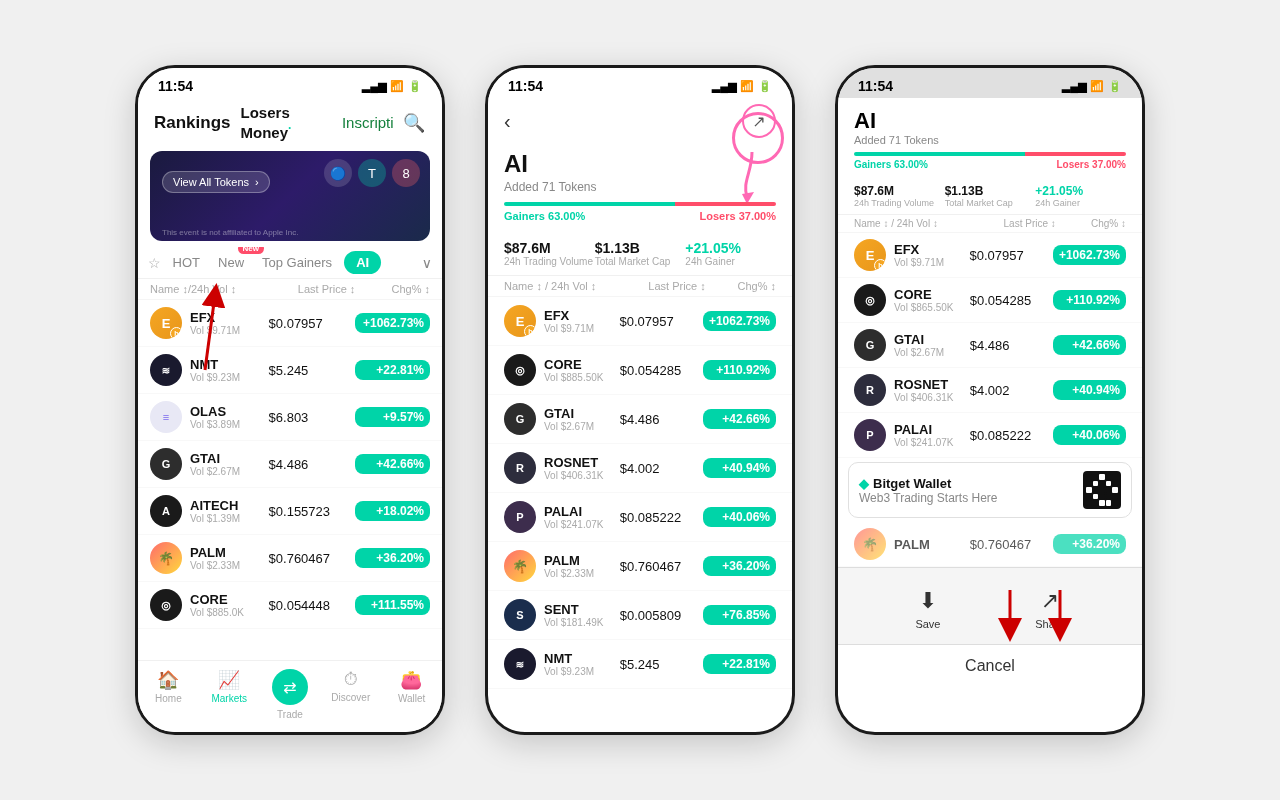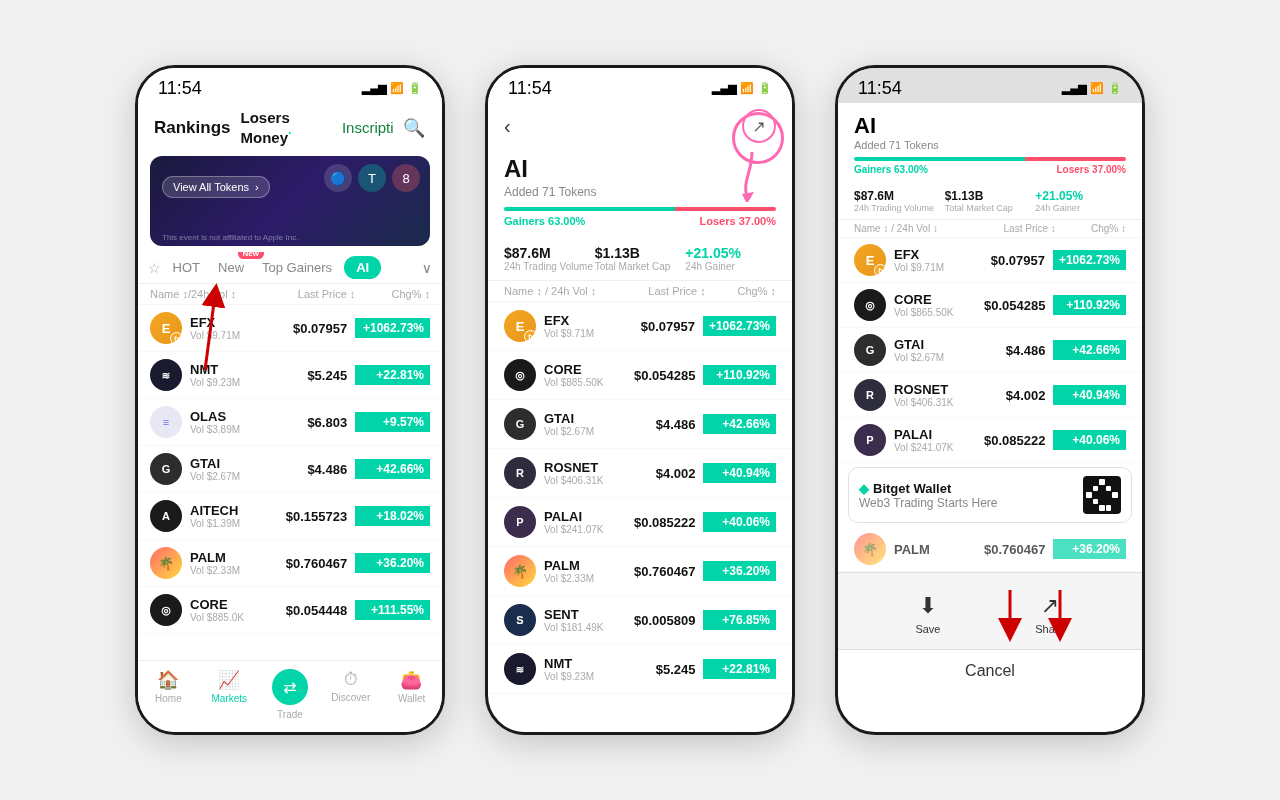--- a/index.html
+++ b/index.html
@@ -32,21 +32,21 @@
     
     .status-bar {
       display: flex;
       justify-content: space-between;
       align-items: center;
       padding: 10px 20px 4px 20px;
       background: #fff;
       font-size: 12px;
       font-weight: 600;
     }
-    .status-bar .time { font-size: 18px; font-weight: 400; }
+    .status-bar .time { font-size: 14px; font-weight: 700; }
     .status-icons { display: flex; align-items: center; gap: 4px; font-size: 11px; }
 
     
     .screen { flex: 1; overflow: hidden; display: flex; flex-direction: column; }
 
     
     .p1-header {
       padding: 6px 16px 4px 16px;
       display: flex;
       align-items: center;
@@ -169,29 +169,29 @@
       border-radius: 50%;
       background: #f5a623;
       border: 1px solid #fff;
       font-size: 7px;
       display: flex; align-items: center; justify-content: center;
       color: #fff;
     }
     .coin-info { flex: 1; }
     .coin-name { font-size: 13px; font-weight: 700; color: #111; }
     .coin-vol { font-size: 10px; color: #aaa; }
-    .coin-price { flex: 1; text-align: right; font-size: 13px; color: #111; font-weight: 700; }
+    .coin-price { flex: 1; font-size: 13px; color: #111; font-weight: 400; }
     .coin-chg {
       flex: 0.8;
       text-align: right;
       font-size: 12px;
       font-weight: 700;
       color: #fff;
       background: #00d4a8;
-      border-radius: 0;
+      border-radius: 8px;
       padding: 3px 6px;
       margin-left: 8px;
       white-space: nowrap;
     }
 
     
     .bottom-nav {
       display: flex;
       padding: 8px 0 12px 0;
       border-top: 1px solid #f0f0f0;

